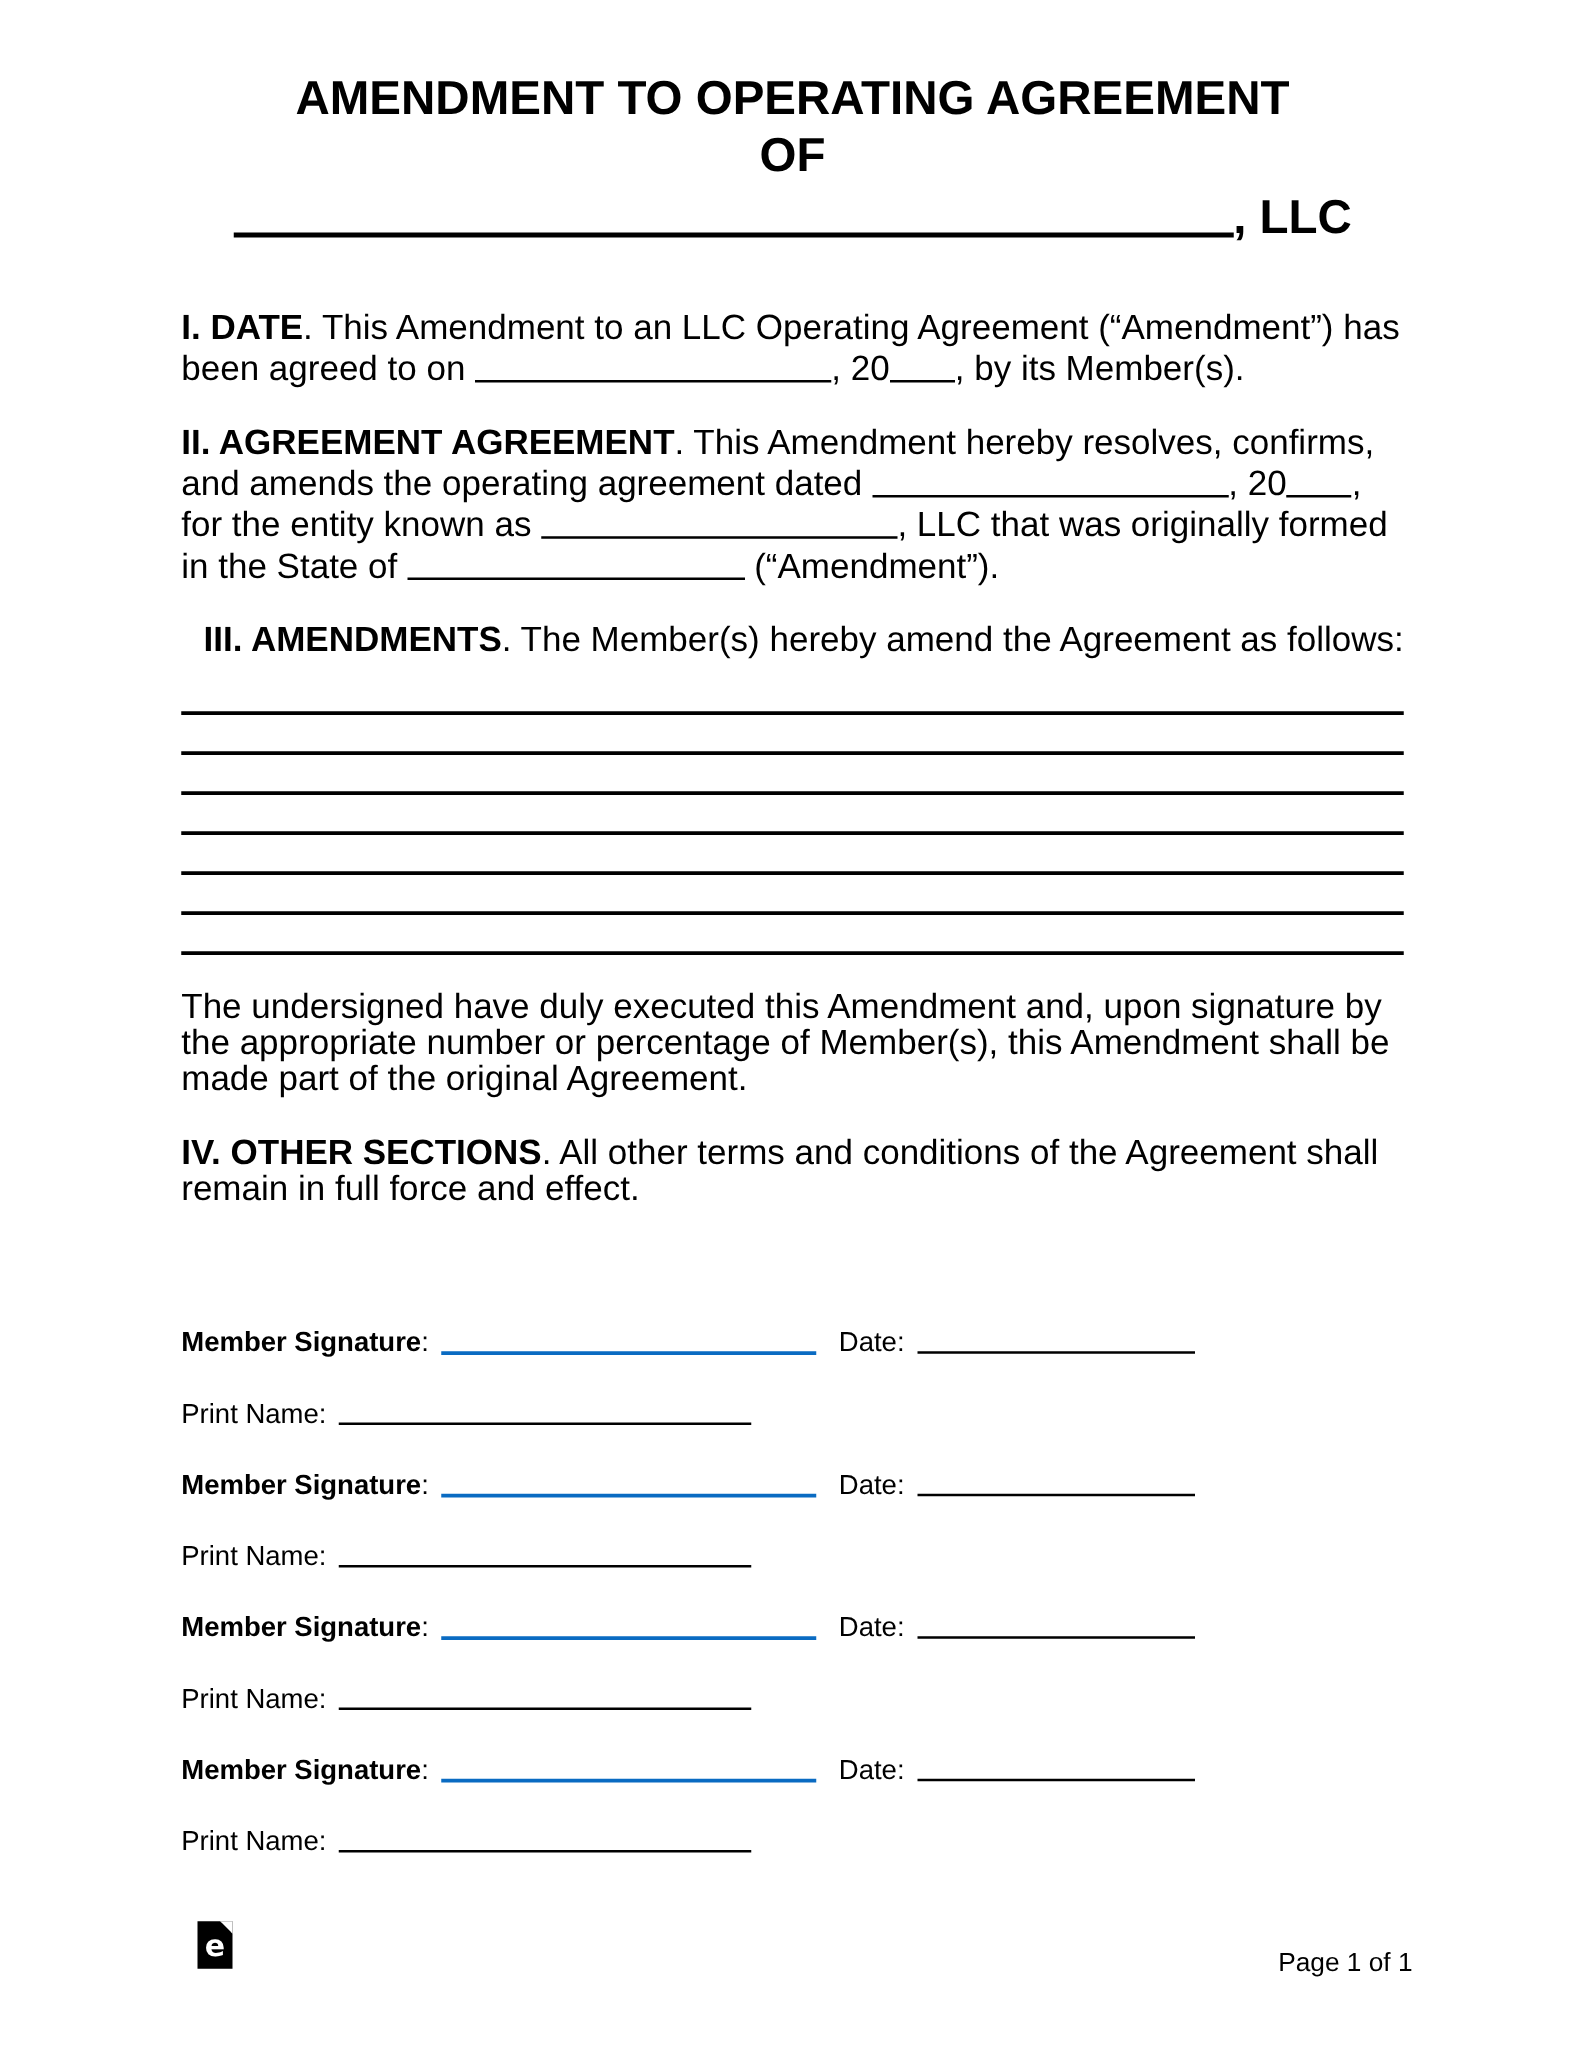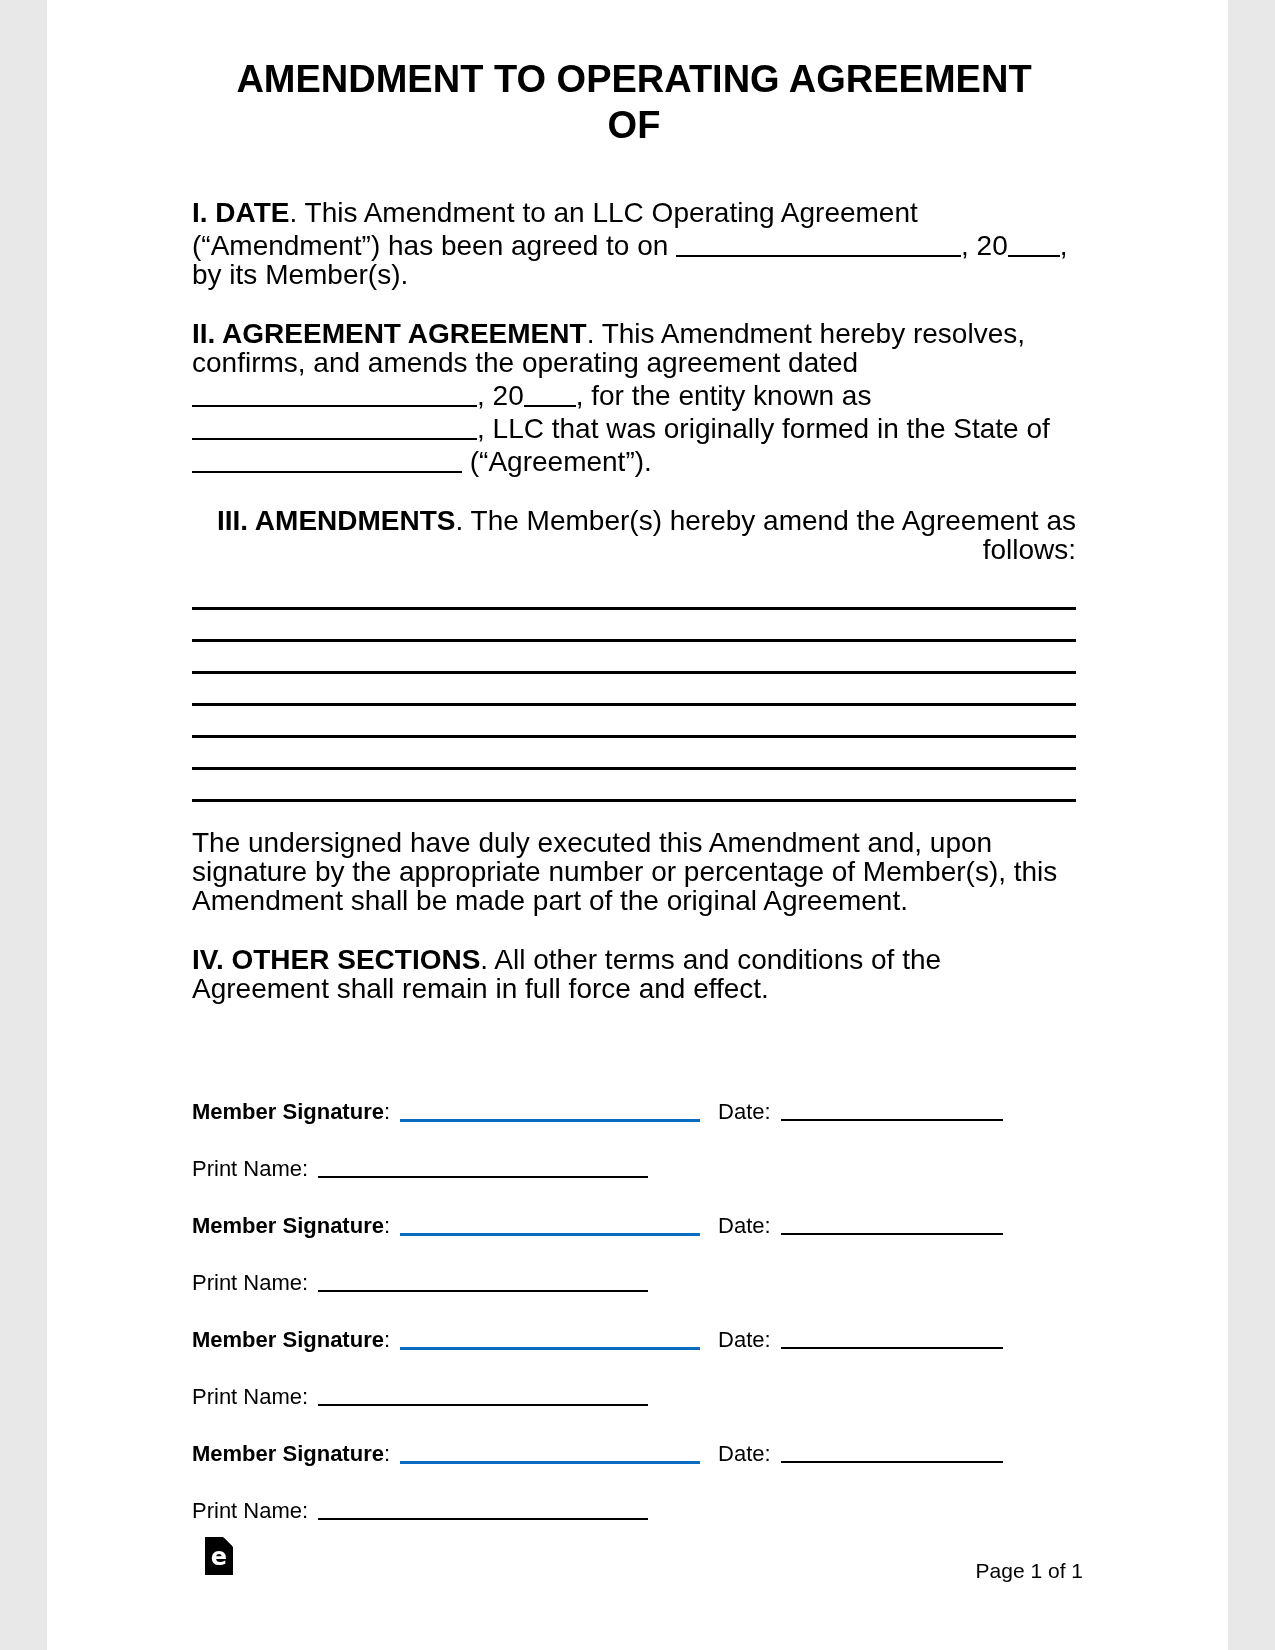--- a/index.html
+++ b/index.html
@@ -1,18 +1,18 @@
 <!DOCTYPE html>
 <html><head>
 <meta charset="utf-8">
 <style>
   html, body { margin: 0; padding: 0; background: #e8e8e8; }
   .page {
     position: relative;
-    width: 1181px;
+    width: 1275px;
     height: 1650px;
     margin: 0 auto;
     background: #ffffff;
     font-family: "Liberation Sans", sans-serif;
     color: #000000;
     overflow: hidden;
   }
   .content {
     padding: 56px 152px 0 145px;
   }
@@ -141,33 +141,34 @@
 </style>
 </head>
 <body>
 
 <div class="page" style="--sig-blue: #0a6bc2;">
   <div class="content">
 
     <div class="title">
       <div>AMENDMENT TO OPERATING AGREEMENT</div>
       <div>OF</div>
+      <div class="title-line3"><span class="title-blank"></span><span>, LLC</span></div>
     </div>
 
     <p class="para">
       <strong>I. DATE</strong><span>. This Amendment to an LLC Operating Agreement (“Amendment”) has been agreed to on</span>
       <span class="blank b285"></span><span>, 20</span><span class="blank b52"></span><span>, by its Member(s).</span>
     </p>
 
     <p class="para">
       <strong>II. AGREEMENT AGREEMENT</strong><span>. This Amendment hereby resolves, confirms, and amends the operating agreement dated</span>
       <span class="blank b285"></span><span>, 20</span><span class="blank b52"></span><span>, for the entity known as</span>
       <span class="blank b285"></span><span>, LLC that was originally formed in the State of</span>
       <span class="blank b270"></span>
-      <span>(“Agreement”).</span>
+      <span>(“Amendment”).</span>
     </p>
 
     <p class="para" style="margin-bottom:0;text-align:right;">
       <strong>III. AMENDMENTS</strong><span>. The Member(s) hereby amend the Agreement as follows:</span>
     </p>
     <div class="amendment-lines">
       <div class="rule-line"></div>
       <div class="rule-line"></div>
       <div class="rule-line"></div>
       <div class="rule-line"></div>

